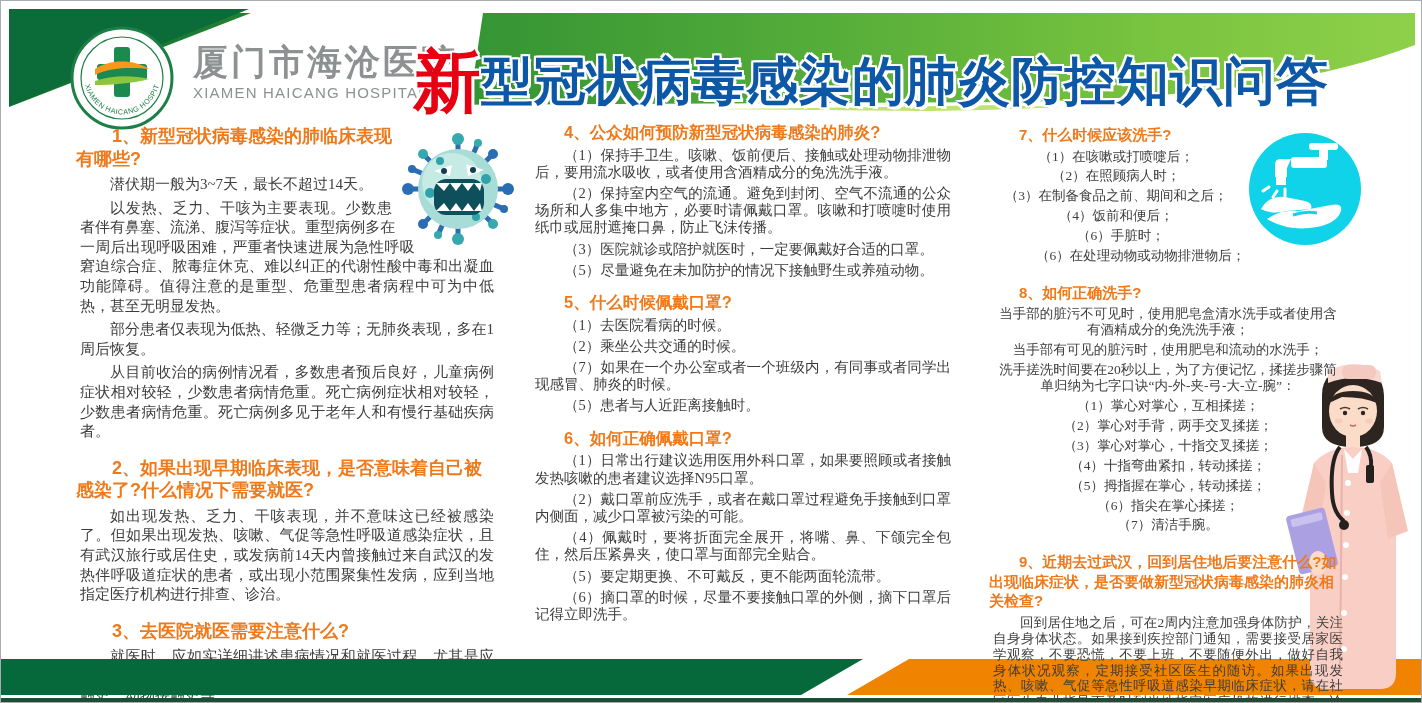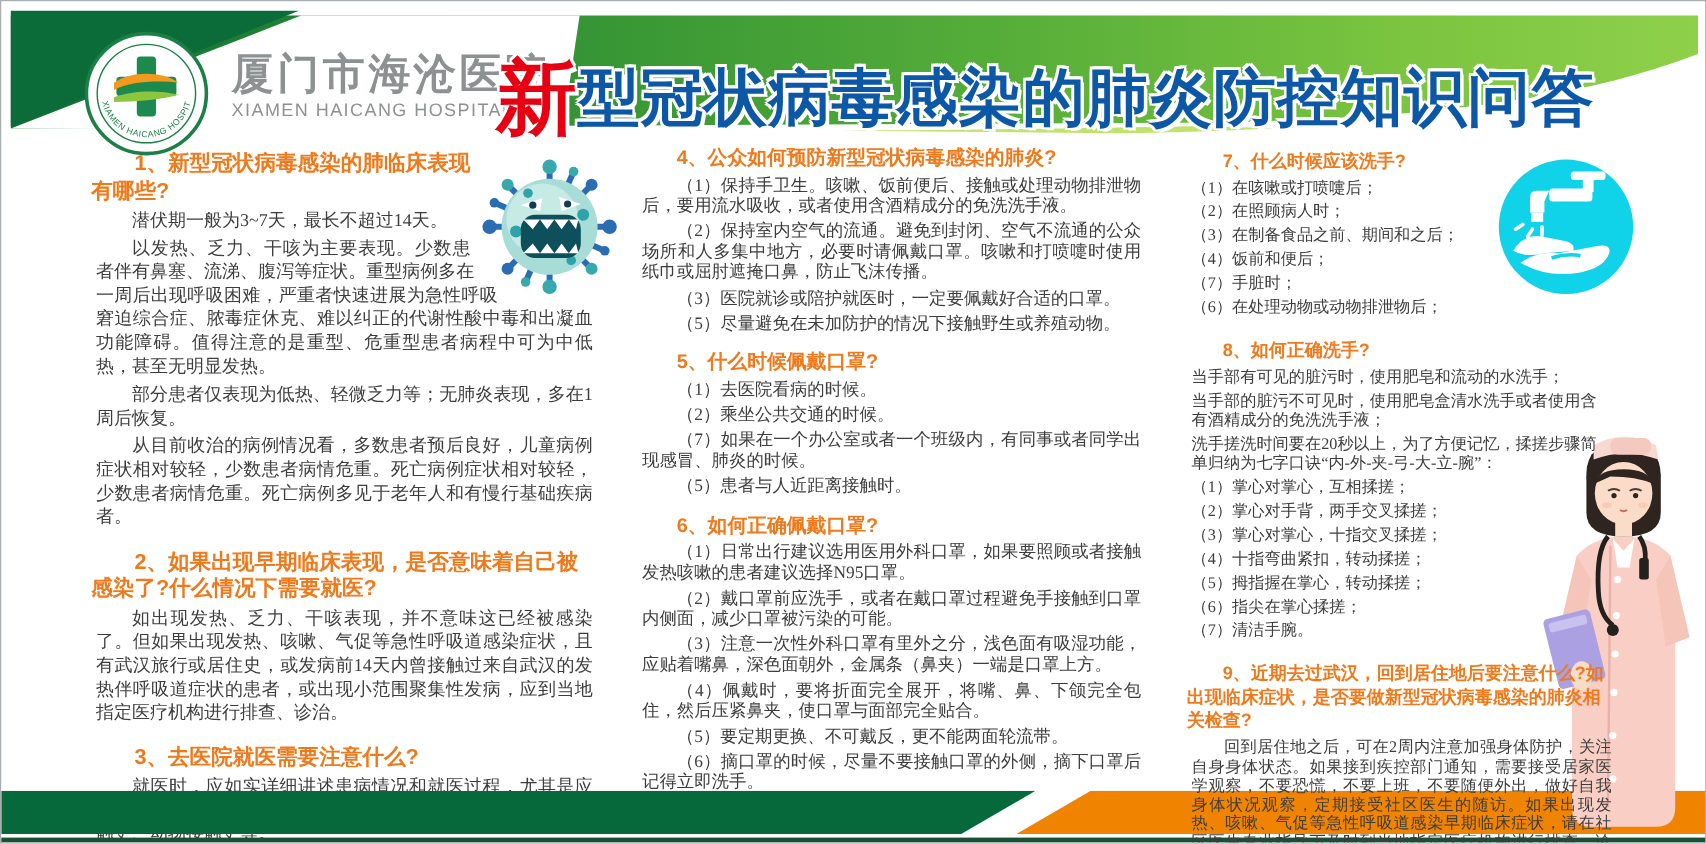--- a/index.html
+++ b/index.html
@@ -14,21 +14,21 @@
   .hosp-en { font-size:15px; color:#8e9192; letter-spacing:1.2px; margin-top:2px; }
   .main-title { position:absolute; left:412px; top:36px; white-space:nowrap; font-weight:900;
     text-shadow:2px 0 0 #fff,-2px 0 0 #fff,0 2px 0 #fff,0 -2px 0 #fff,2px 2px 0 #fff,-2px -2px 0 #fff,2px -2px 0 #fff,-2px 2px 0 #fff,3px 3px 0 #fff; }
   .title-hl { font-size:68px; color:#e60012; vertical-align:-6px; }
   .title-rest { font-size:52px; color:#0d57a7; letter-spacing:1px; }
 
   
   .col { position:absolute; color:#3d3d3d; }
   .col p { margin:4px; text-indent:2em; text-align:justify;font-family:Liberation Serif, serif; }
   .col h3 { color:#ee7a1c; text-indent:2em; font-weight:bold; }
-  .col section.flush p { text-indent:0; text-align:left; }
+  .col section.flush p { text-indent:0; text-align:center; }
 
   .col1 { left:75px;  top:124px; width:422px; font-size:15px;   line-height:19.6px; }
   .col1 h3 { font-size:18px; line-height:1.25; margin-bottom:5px; }
   .col1 section + section { margin-top:15px; }
 
   .col2 { left:530px; top:121px; width:424px; font-size:14.5px; line-height:17.2px; }
   .col2 h3 { font-size:16.5px; line-height:1.25; margin-bottom:4px; }
   .col2 section + section { margin-top:13px; }
 
   .col3 { left:988px; top:124px; width:358px; font-size:13.5px; line-height:15.9px; z-index:3; }
@@ -163,21 +163,20 @@
       <h3>5、什么时候佩戴口罩?</h3>
       <p>（1）去医院看病的时候。</p>
       <p>（2）乘坐公共交通的时候。</p>
       <p>（7）如果在一个办公室或者一个班级内，有同事或者同学出现感冒、肺炎的时候。</p>
       <p>（5）患者与人近距离接触时。</p>
     </section>
     <section>
       <h3>6、如何正确佩戴口罩?</h3>
       <p>（1）日常出行建议选用医用外科口罩，如果要照顾或者接触发热咳嗽的患者建议选择N95口罩。</p>
       <p>（2）戴口罩前应洗手，或者在戴口罩过程避免手接触到口罩内侧面，减少口罩被污染的可能。</p>
-      <p>（3）注意一次性外科口罩有里外之分，浅色面有吸湿功能，应贴着嘴鼻，深色面朝外，金属条（鼻夹）一端是口罩上方。</p>
       <p>（4）佩戴时，要将折面完全展开，将嘴、鼻、下颌完全包住，然后压紧鼻夹，使口罩与面部完全贴合。</p>
       <p>（5）要定期更换、不可戴反，更不能两面轮流带。</p>
       <p>（6）摘口罩的时候，尽量不要接触口罩的外侧，摘下口罩后记得立即洗手。</p>
     </section>
   </div>
 
 <div class="col col3">
   <svg class="wash-float" viewBox="0 0 116 116">
     <circle cx="58" cy="58" r="56" fill="#10d2e8"></circle>
     <g fill="#ffffff">
@@ -191,27 +190,27 @@
       <path d="M 20 88 Q 34 78 52 80 L 84 74 Q 96 72 94 80 Q 90 92 70 96 Q 42 101 20 88 Z"></path>
       <path d="M 46 84 Q 58 80 70 82" stroke="#10d2e8" stroke-width="3" fill="none"></path>
     </g>
   </svg>
 <section class="flush">
       <h3>7、什么时候应该洗手?</h3>
       <p>（1）在咳嗽或打喷嚏后；</p>
       <p>（2）在照顾病人时；</p>
       <p>（3）在制备食品之前、期间和之后；</p>
       <p>（4）饭前和便后；</p>
-      <p>（7）手脏时；</p>
+      <p>（6）手脏时；</p>
       <p>（6）在处理动物或动物排泄物后；</p>
     </section>
     <section class="flush">
       <h3>8、如何正确洗手?</h3>
+      <p>当手部的脏污不可见时，使用肥皂盒清水洗手或者使用含有酒精成分的免洗洗手液；</p>
       <p>当手部有可见的脏污时，使用肥皂和流动的水洗手；</p>
-      <p>当手部的脏污不可见时，使用肥皂盒清水洗手或者使用含有酒精成分的免洗洗手液；</p>
       <p>洗手搓洗时间要在20秒以上，为了方便记忆，揉搓步骤简单归纳为七字口诀“内-外-夹-弓-大-立-腕”：</p>
       <p>（1）掌心对掌心，互相揉搓；</p>
       <p>（2）掌心对手背，两手交叉揉搓；</p>
       <p>（3）掌心对掌心，十指交叉揉搓；</p>
       <p>（4）十指弯曲紧扣，转动揉搓；</p>
       <p>（5）拇指握在掌心，转动揉搓；</p>
       <p>（6）指尖在掌心揉搓；</p>
       <p>（7）清洁手腕。</p>
     </section>
     <section>

